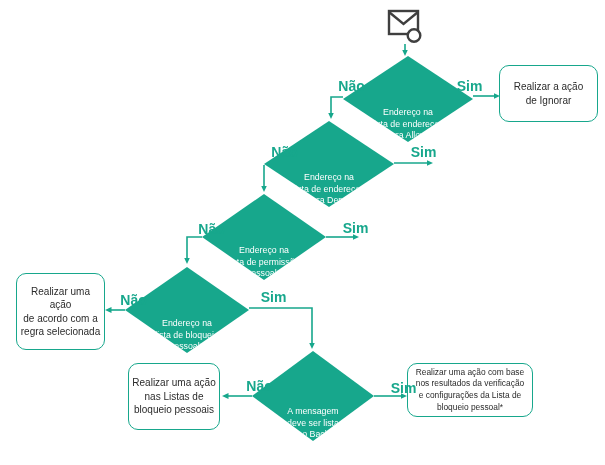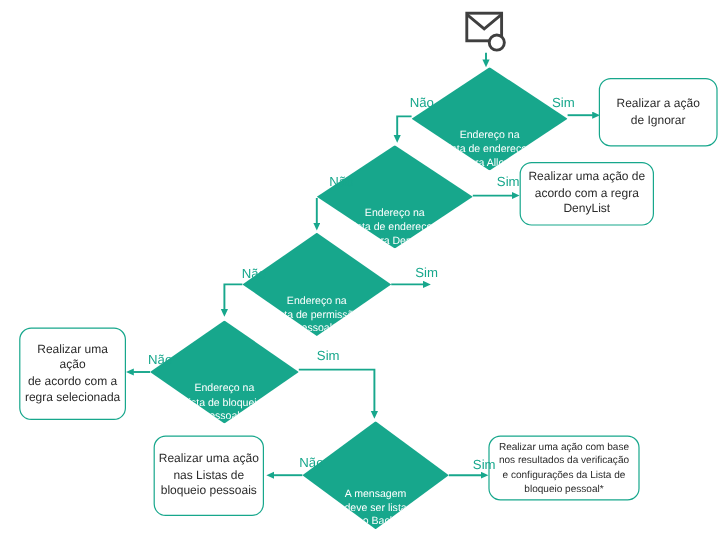--- a/index.html
+++ b/index.html
@@ -17,21 +17,21 @@
   .actionbox{
     position:absolute;z-index:2;background:#ffffff;
     border:1.6px solid #17A78C;border-radius:10px;
     display:flex;align-items:center;justify-content:center;text-align:center;
     color:#2B2B2B;font-size:10px;line-height:1.35;white-space:pre-line;
     box-sizing:border-box;padding:2px;
   }
   .actionbox.small{font-size:8.4px;line-height:1.38;padding:1px;}
   .edge-label{
     position:absolute;z-index:3;transform:translate(-50%,-50%);
-    color:#17A78C;font-size:11px;font-weight:400;white-space:nowrap;padding-left:35px;
+    color:#17A78C;font-size:14px;font-weight:700;white-space:nowrap;padding-left:35px;
   }
 </style>
 </head>
 <body>
 
 <div class="canvas">
 
   <svg class="arrows" width="605" height="465" viewBox="0 0 605 465">
     <defs>
       <marker id="ah" markerUnits="userSpaceOnUse" markerWidth="8" markerHeight="8" refX="0.5" refY="3" orient="auto">
@@ -83,25 +83,20 @@
   <div class="diamond" style="left:252px;top:351px;width:122px;height:90px;">
     <span>A mensagem
 deve ser lista
 para o Backup?</span>
   </div>
 
   <div class="actionbox" style="left:499px;top:65px;width:99px;height:57px;">
     <span>Realizar a ação
 de Ignorar</span>
   </div>
-  <div class="actionbox" style="left:433px;top:135px;width:112px;height:53px;">
-    <span>Realizar uma ação de
-acordo com a regra
-DenyList</span>
-  </div>
   <div class="actionbox" style="left:16px;top:273px;width:89px;height:77px;">
     <span>Realizar uma ação
 de acordo com a
 regra selecionada</span>
   </div>
   <div class="actionbox" style="left:128px;top:363px;width:92px;height:67px;">
     <span>Realizar uma ação
 nas Listas de
 bloqueio pessoais</span>
   </div>

